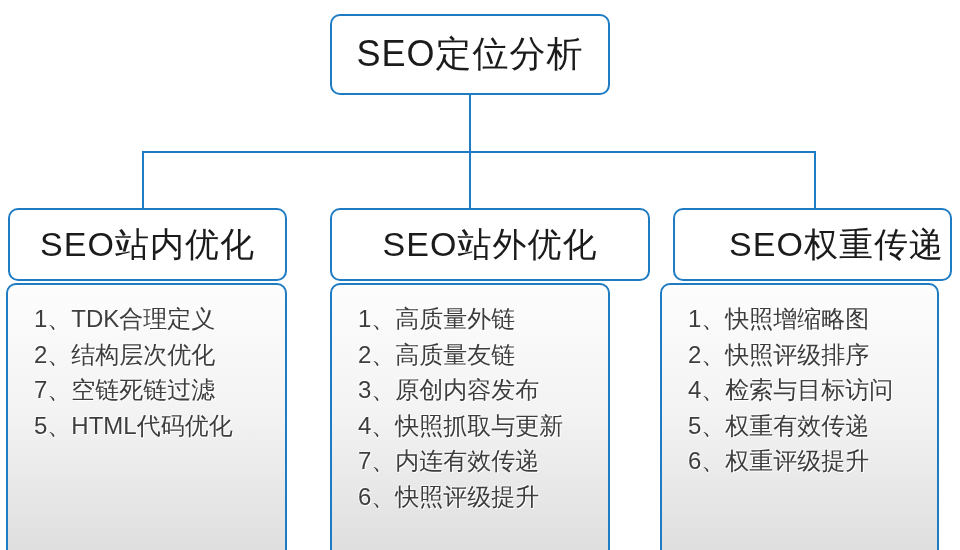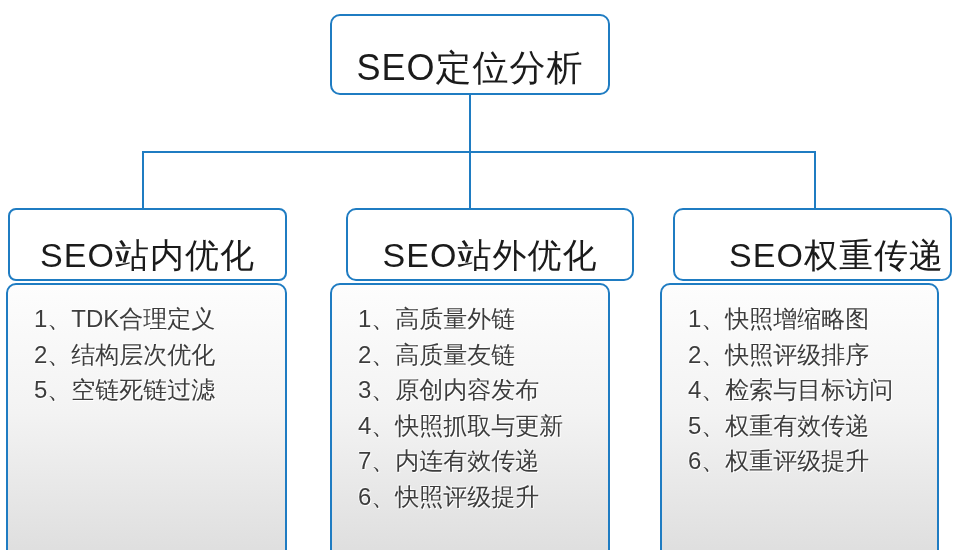--- a/index.html
+++ b/index.html
@@ -5,27 +5,27 @@
   html,body{margin:0;padding:0;}
   body{
     width:960px;height:550px;position:relative;background:#ffffff;overflow:hidden;
     font-family:"Liberation Sans","DejaVu Sans",sans-serif;
   }
   :root{ --accent:#1f7cc2; }
 
   .node{
     position:absolute;box-sizing:border-box;
     border:2px solid var(--accent);border-radius:10px;background:#ffffff;
-    display:flex;align-items:flex-end;justify-content:center;
+    display:flex;align-items:center;justify-content:center;
     color:#1b1b1b;letter-spacing:1px;
   }
   .root-node{ left:330px;top:14px;width:280px;height:81px;font-size:36px; }
   .header-node{ height:73px;top:208px;font-size:34px; }
-  .col-0 .header-node{ left:8px;width:279px;border-radius:8px; }
-  .col-1 .header-node{ left:346px;width:288px; }
+  .col-0 .header-node{ left:8px;width:279px; }
+  .col-1 .header-node{ left:330px;width:320px; }
   .col-2 .header-node{ left:673px;width:279px;padding-left:48px; }
 
   .list-box{
     position:absolute;box-sizing:border-box;top:283px;height:288px;
     border:2px solid var(--accent);border-radius:10px;
     background:linear-gradient(180deg,#fdfdfd 0%,#f3f3f3 45%,#dcdcdc 100%);
     padding:16px 8px 0 26px;
   }
   .col-0 .list-box{ left:6px;width:281px; }
   .col-1 .list-box{ left:330px;width:280px; }
@@ -56,21 +56,22 @@
 <div class="connector conn-v-mid"></div>
 <div class="connector conn-v-right"></div>
 
 <div class="col-0">
   <div class="node header-node">
     <span>SEO站内优化</span>
   </div>
   <div class="list-box">
     <div class="list-item">1、TDK合理定义</div>
     <div class="list-item">2、结构层次优化</div>
-    <div class="list-item">5、空链死链过滤</div>
+    <div class="list-item">7、空链死链过滤</div>
+    <div class="list-item">5、HTML代码优化</div>
   </div>
 </div>
 
 <div class="col-1">
   <div class="node header-node">
     <span>SEO站外优化</span>
   </div>
   <div class="list-box">
     <div class="list-item">1、高质量外链</div>
     <div class="list-item">2、高质量友链</div>

